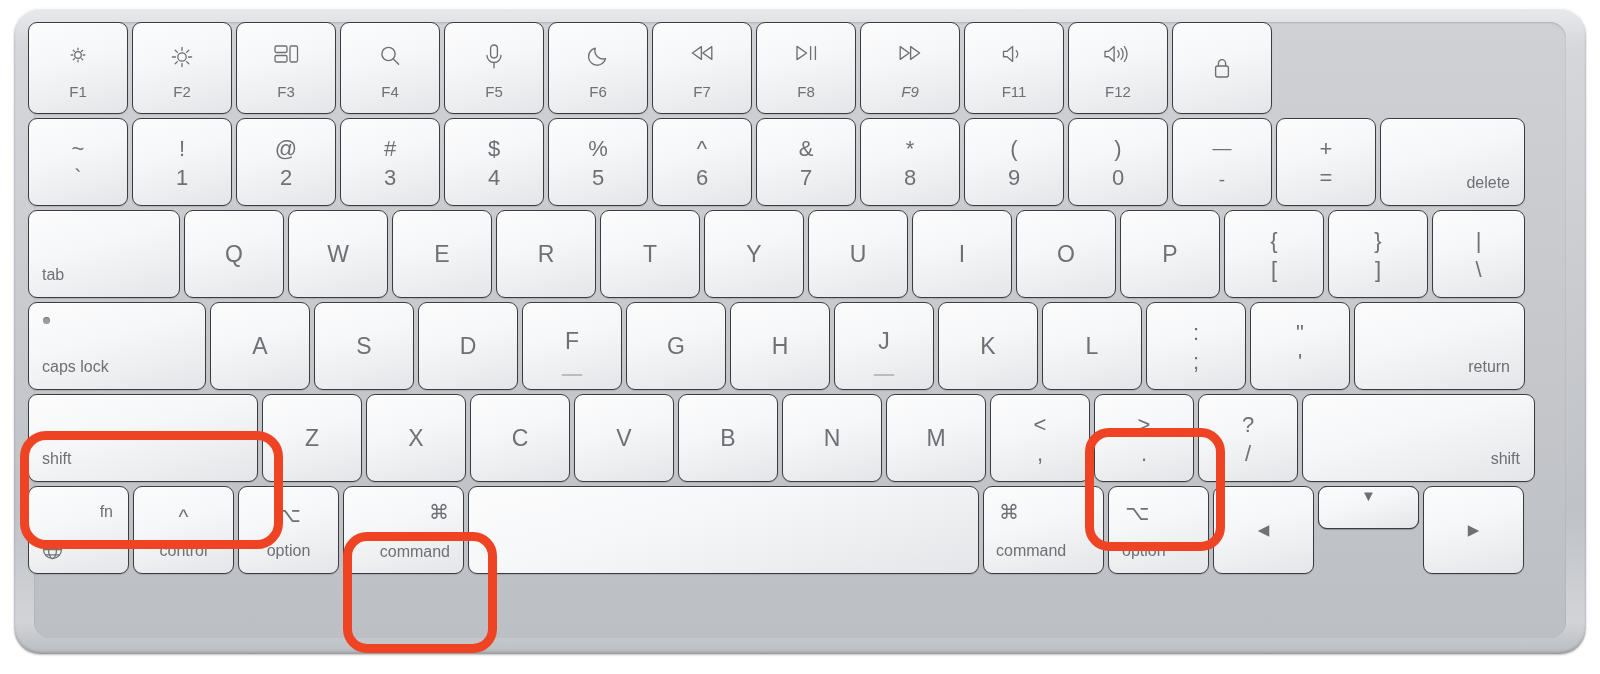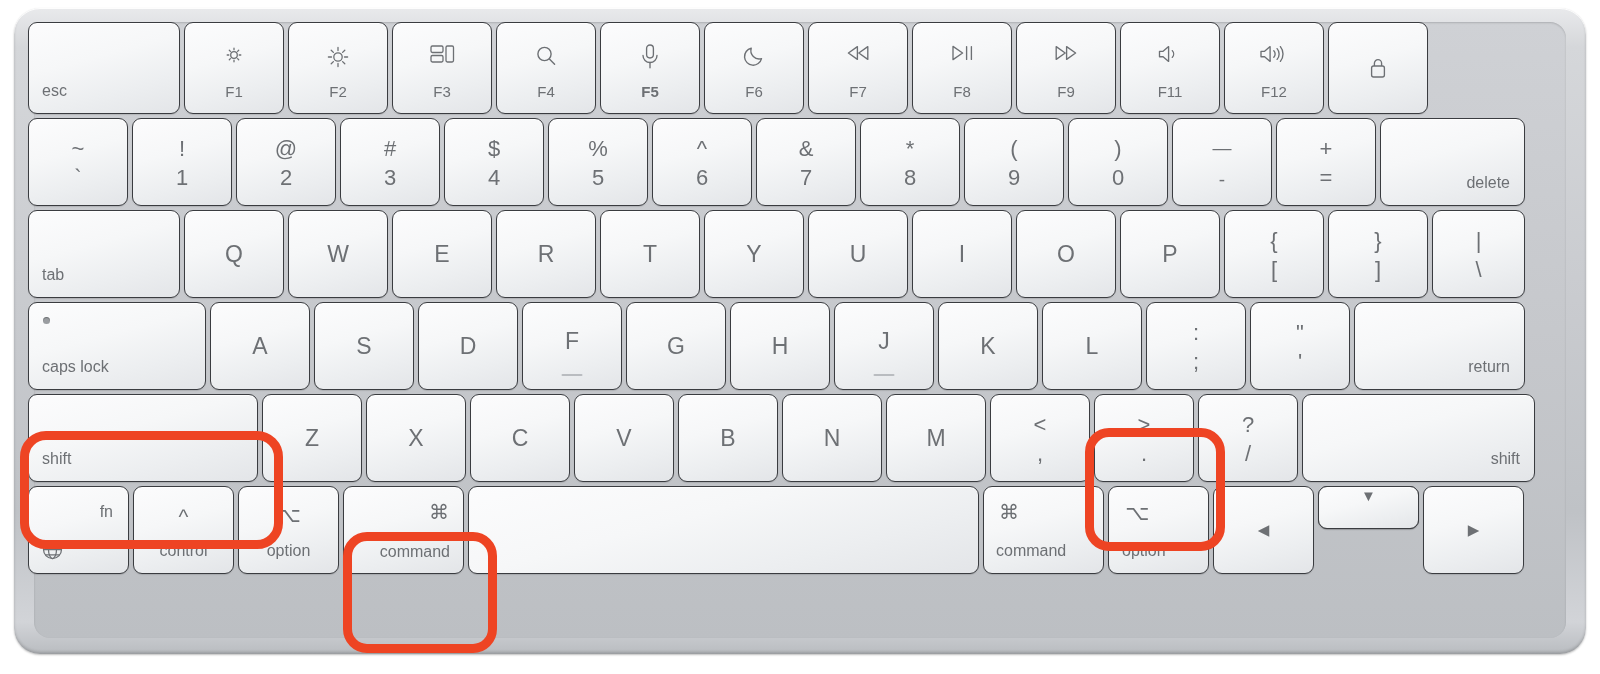--- a/index.html
+++ b/index.html
@@ -88,23 +88,20 @@
 <body>
 
 <div id="kb-root">
   <div class="chassis">
     <div class="chassis-inner"></div>
   </div>
 
   <div class="rows">
 
     <div class="row" style="height:92px;">
-      <div class="key" style="width:152px;">
-        <span class="lbl bl">esc</span>
-      </div>
 
       <div class="key" style="width:100px;">
         <span class="ico ico-fnrow">
           <svg width="24" height="24" viewBox="0 0 24 24" fill="none" stroke="#6d7074" stroke-width="1.3" stroke-linecap="round">
             <circle cx="12" cy="12" r="3.3"></circle>
             <path d="M12 5.2v1.6M12 17.2v1.6M5.2 12h1.6M17.2 12h1.6M7.3 7.3l1.1 1.1M15.6 15.6l1.1 1.1M16.7 7.3l-1.1 1.1M8.4 15.6l-1.1 1.1"></path>
           </svg>
         </span>
         <span class="lbl lbl-center fn-num">F1</span>
       </div>
@@ -133,21 +130,21 @@
       <div class="key" style="width:100px;">
         <span class="ico ico-fnrow">
           <svg width="26" height="26" viewBox="0 0 26 26" fill="none" stroke="#6d7074" stroke-width="1.4" stroke-linecap="round">
             <circle cx="11.5" cy="11" r="6.6"></circle>
             <path d="M16.4 15.9l5.2 5.4"></path>
           </svg>
         </span>
         <span class="lbl lbl-center fn-num">F4</span>
       </div>
 
-      <div class="key" style="width:100px;font-weight:bold;">
+      <div class="key" style="width:100px;">
         <span class="ico ico-fnrow">
           <svg width="22" height="27" viewBox="0 0 22 27" fill="none" stroke="#6d7074" stroke-width="1.35" stroke-linecap="round">
             <rect x="7.6" y="2" width="6.8" height="13" rx="3.4"></rect>
             <path d="M4 12.5a7 7 0 0 0 14 0"></path>
             <path d="M11 19.5v5.2"></path>
           </svg>
         </span>
         <span class="lbl lbl-center fn-num">F5</span>
       </div>
 
@@ -173,21 +170,21 @@
       <div class="key" style="width:100px;">
         <span class="ico ico-fnrow">
           <svg width="28" height="20" viewBox="0 0 28 20" fill="none" stroke="#6d7074" stroke-width="1.35" stroke-linejoin="round" stroke-linecap="round">
             <path d="M5 3.4L14.6 10 5 16.6z"></path>
             <path d="M18.6 3.6v12.8M23.4 3.6v12.8"></path>
           </svg>
         </span>
         <span class="lbl lbl-center fn-num">F8</span>
       </div>
 
-      <div class="key" style="width:100px;">
+      <div class="key" style="width:100px;font-style:italic;">
         <span class="ico ico-fnrow">
           <svg width="30" height="20" viewBox="0 0 30 20" fill="none" stroke="#6d7074" stroke-width="1.35" stroke-linejoin="round">
             <path d="M5.2 3.6L14.2 10l-9 6.4z"></path>
             <path d="M15.6 3.6L24.6 10l-9 6.4z"></path>
           </svg>
         </span>
         <span class="lbl lbl-center fn-num">F9</span>
       </div>
 
 

